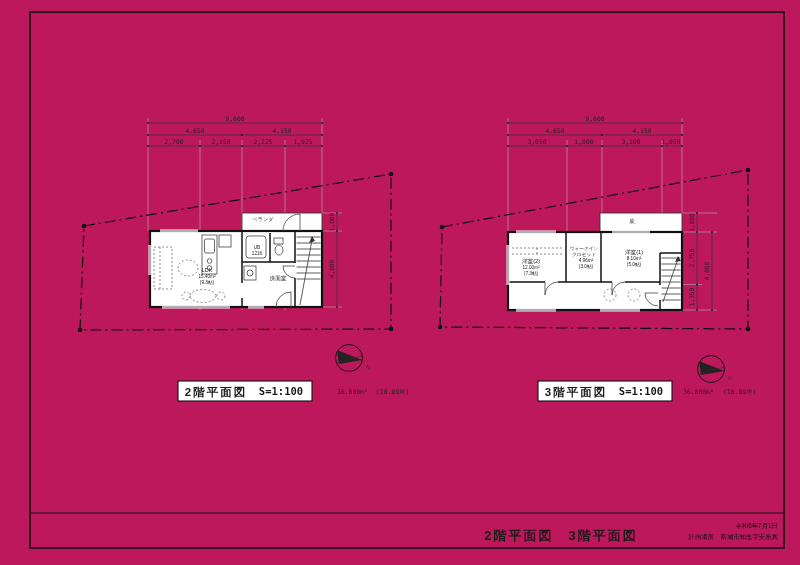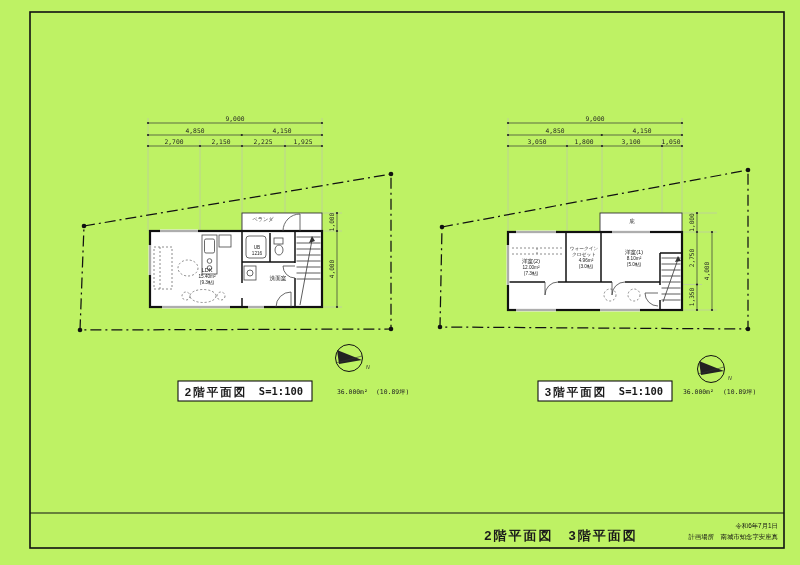--- a/index.html
+++ b/index.html
@@ -1,16 +1,16 @@
 <!DOCTYPE html>
 <html><head>
 <meta charset="utf-8">
 <style>
   html,body{margin:0;padding:0;background:#e8e8e8;}
-  .sheet{position:relative;width:800px;height:565px;background:#bef264;overflow:hidden;
+  .sheet{position:relative;width:800px;height:565px;background:#be185d;overflow:hidden;
          font-family:"Liberation Sans",sans-serif;}
   svg{position:absolute;left:0;top:0;}
   svg text{font-family:"Liberation Sans",sans-serif;fill:#1a1a1a;}
   .dim{font-family:"DejaVu Sans Mono",monospace;font-size:6.3px;fill:#222;}
   .dimr{font-family:"DejaVu Sans Mono",monospace;font-size:6.1px;fill:#222;}
   .room{font-size:5.6px;fill:#222;}
   .rooms{font-size:4.7px;fill:#222;}
   .ttl{font-size:11.5px;font-weight:600;letter-spacing:2px;}
   .scl{font-size:10.5px;font-weight:600;font-family:"DejaVu Sans Mono",monospace;}
   .note{font-size:6.4px;fill:#222;font-family:"DejaVu Sans Mono",monospace;}

